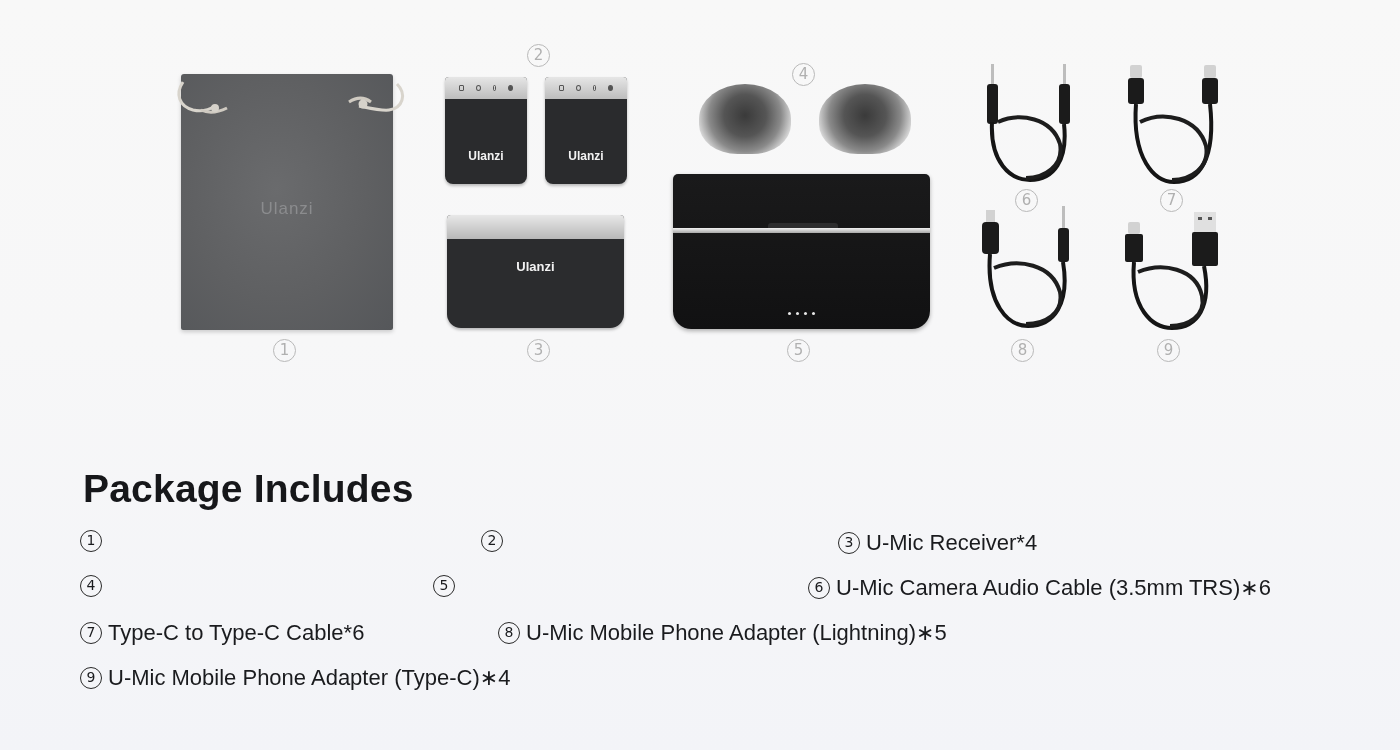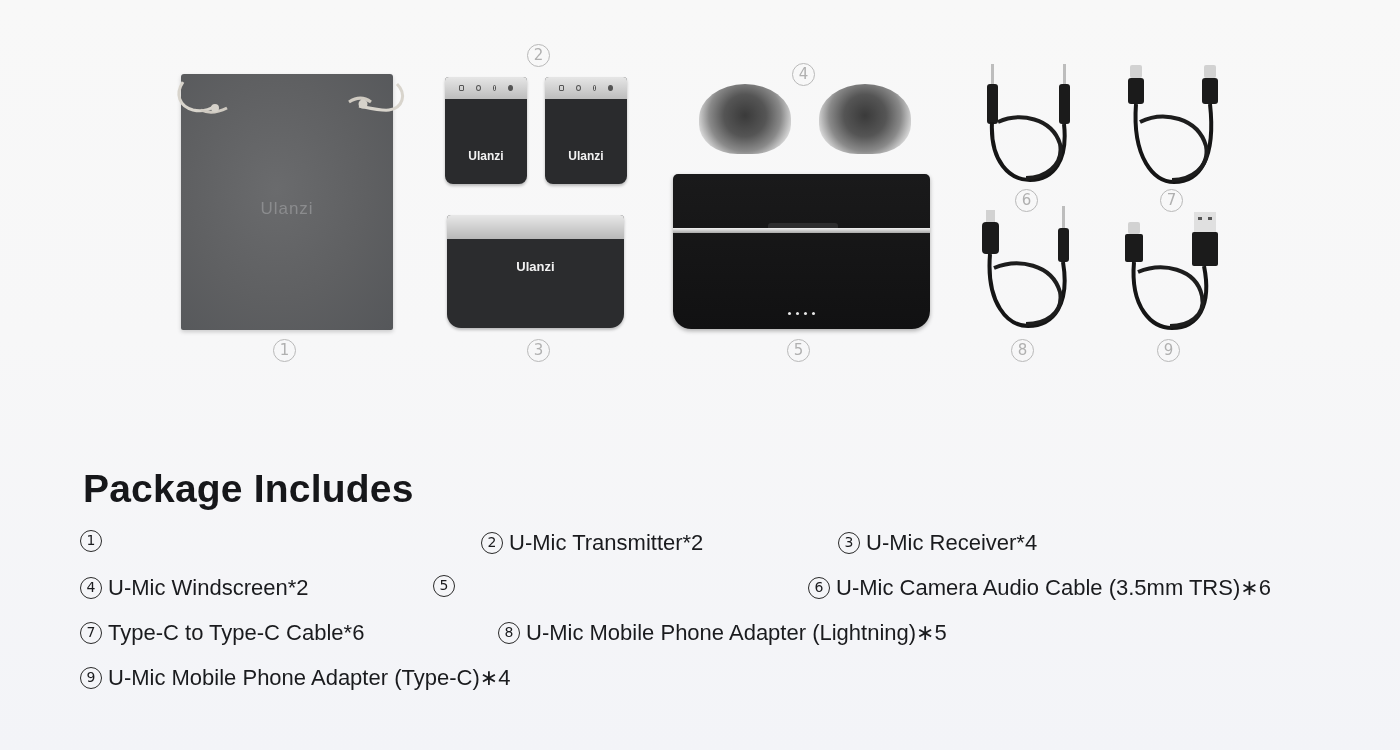--- a/index.html
+++ b/index.html
@@ -223,30 +223,28 @@
   <div class="num" style="left:1157px;top:339px">9</div>
 </div>
 
 <h1 class="title">Package Includes</h1>
 
 <div class="item" style="left:80px;top:530px">
   <span class="item-mark">1</span>
 </div>
 <div class="item" style="left:481px;top:530px">
   <span class="item-mark">2</span>
-  <span>U-Mic Transmitter*2</span>
 </div>
 <div class="item" style="left:838px;top:530px">
   <span class="item-mark">3</span>
   <span>U-Mic Receiver*4</span>
 </div>
 
 <div class="item" style="left:80px;top:575px">
   <span class="item-mark">4</span>
-  <span>U-Mic Windscreen*2</span>
 </div>
 <div class="item" style="left:433px;top:575px">
   <span class="item-mark">5</span>
 </div>
 <div class="item" style="left:808px;top:575px">
   <span class="item-mark">6</span>
   <span>U-Mic Camera Audio Cable (3.5mm TRS)∗6</span>
 </div>
 
 <div class="item" style="left:80px;top:620px">

